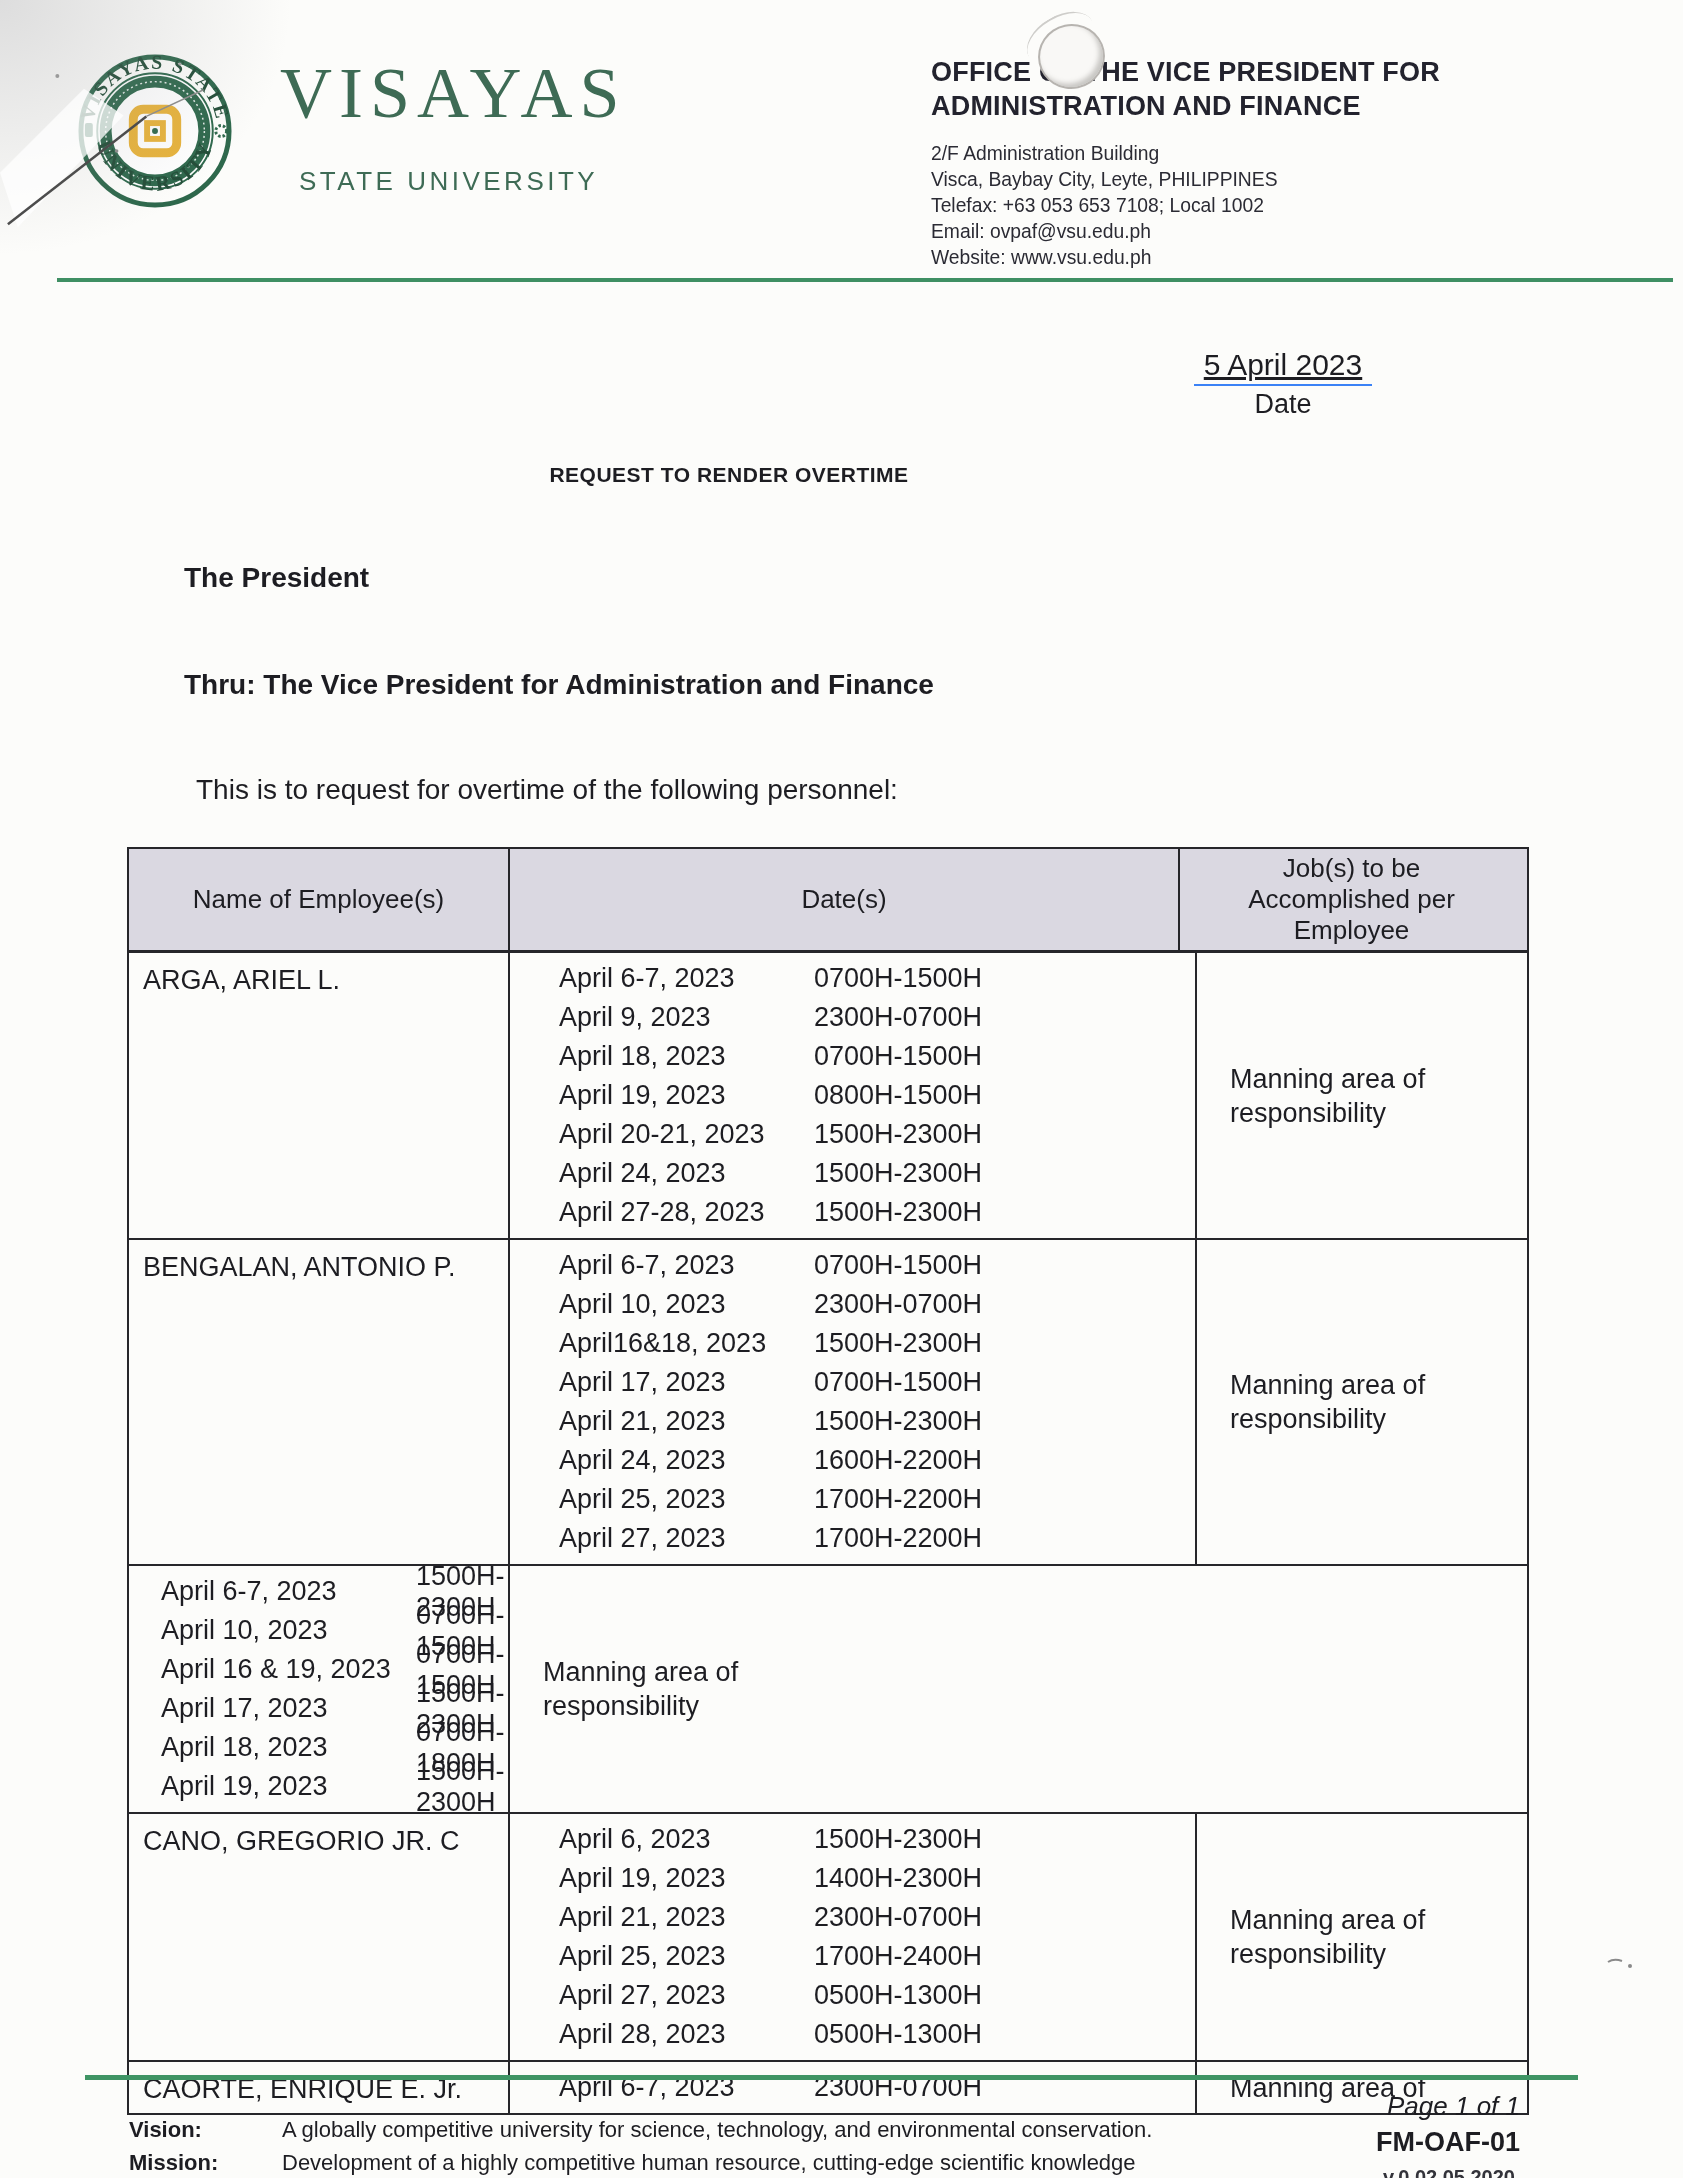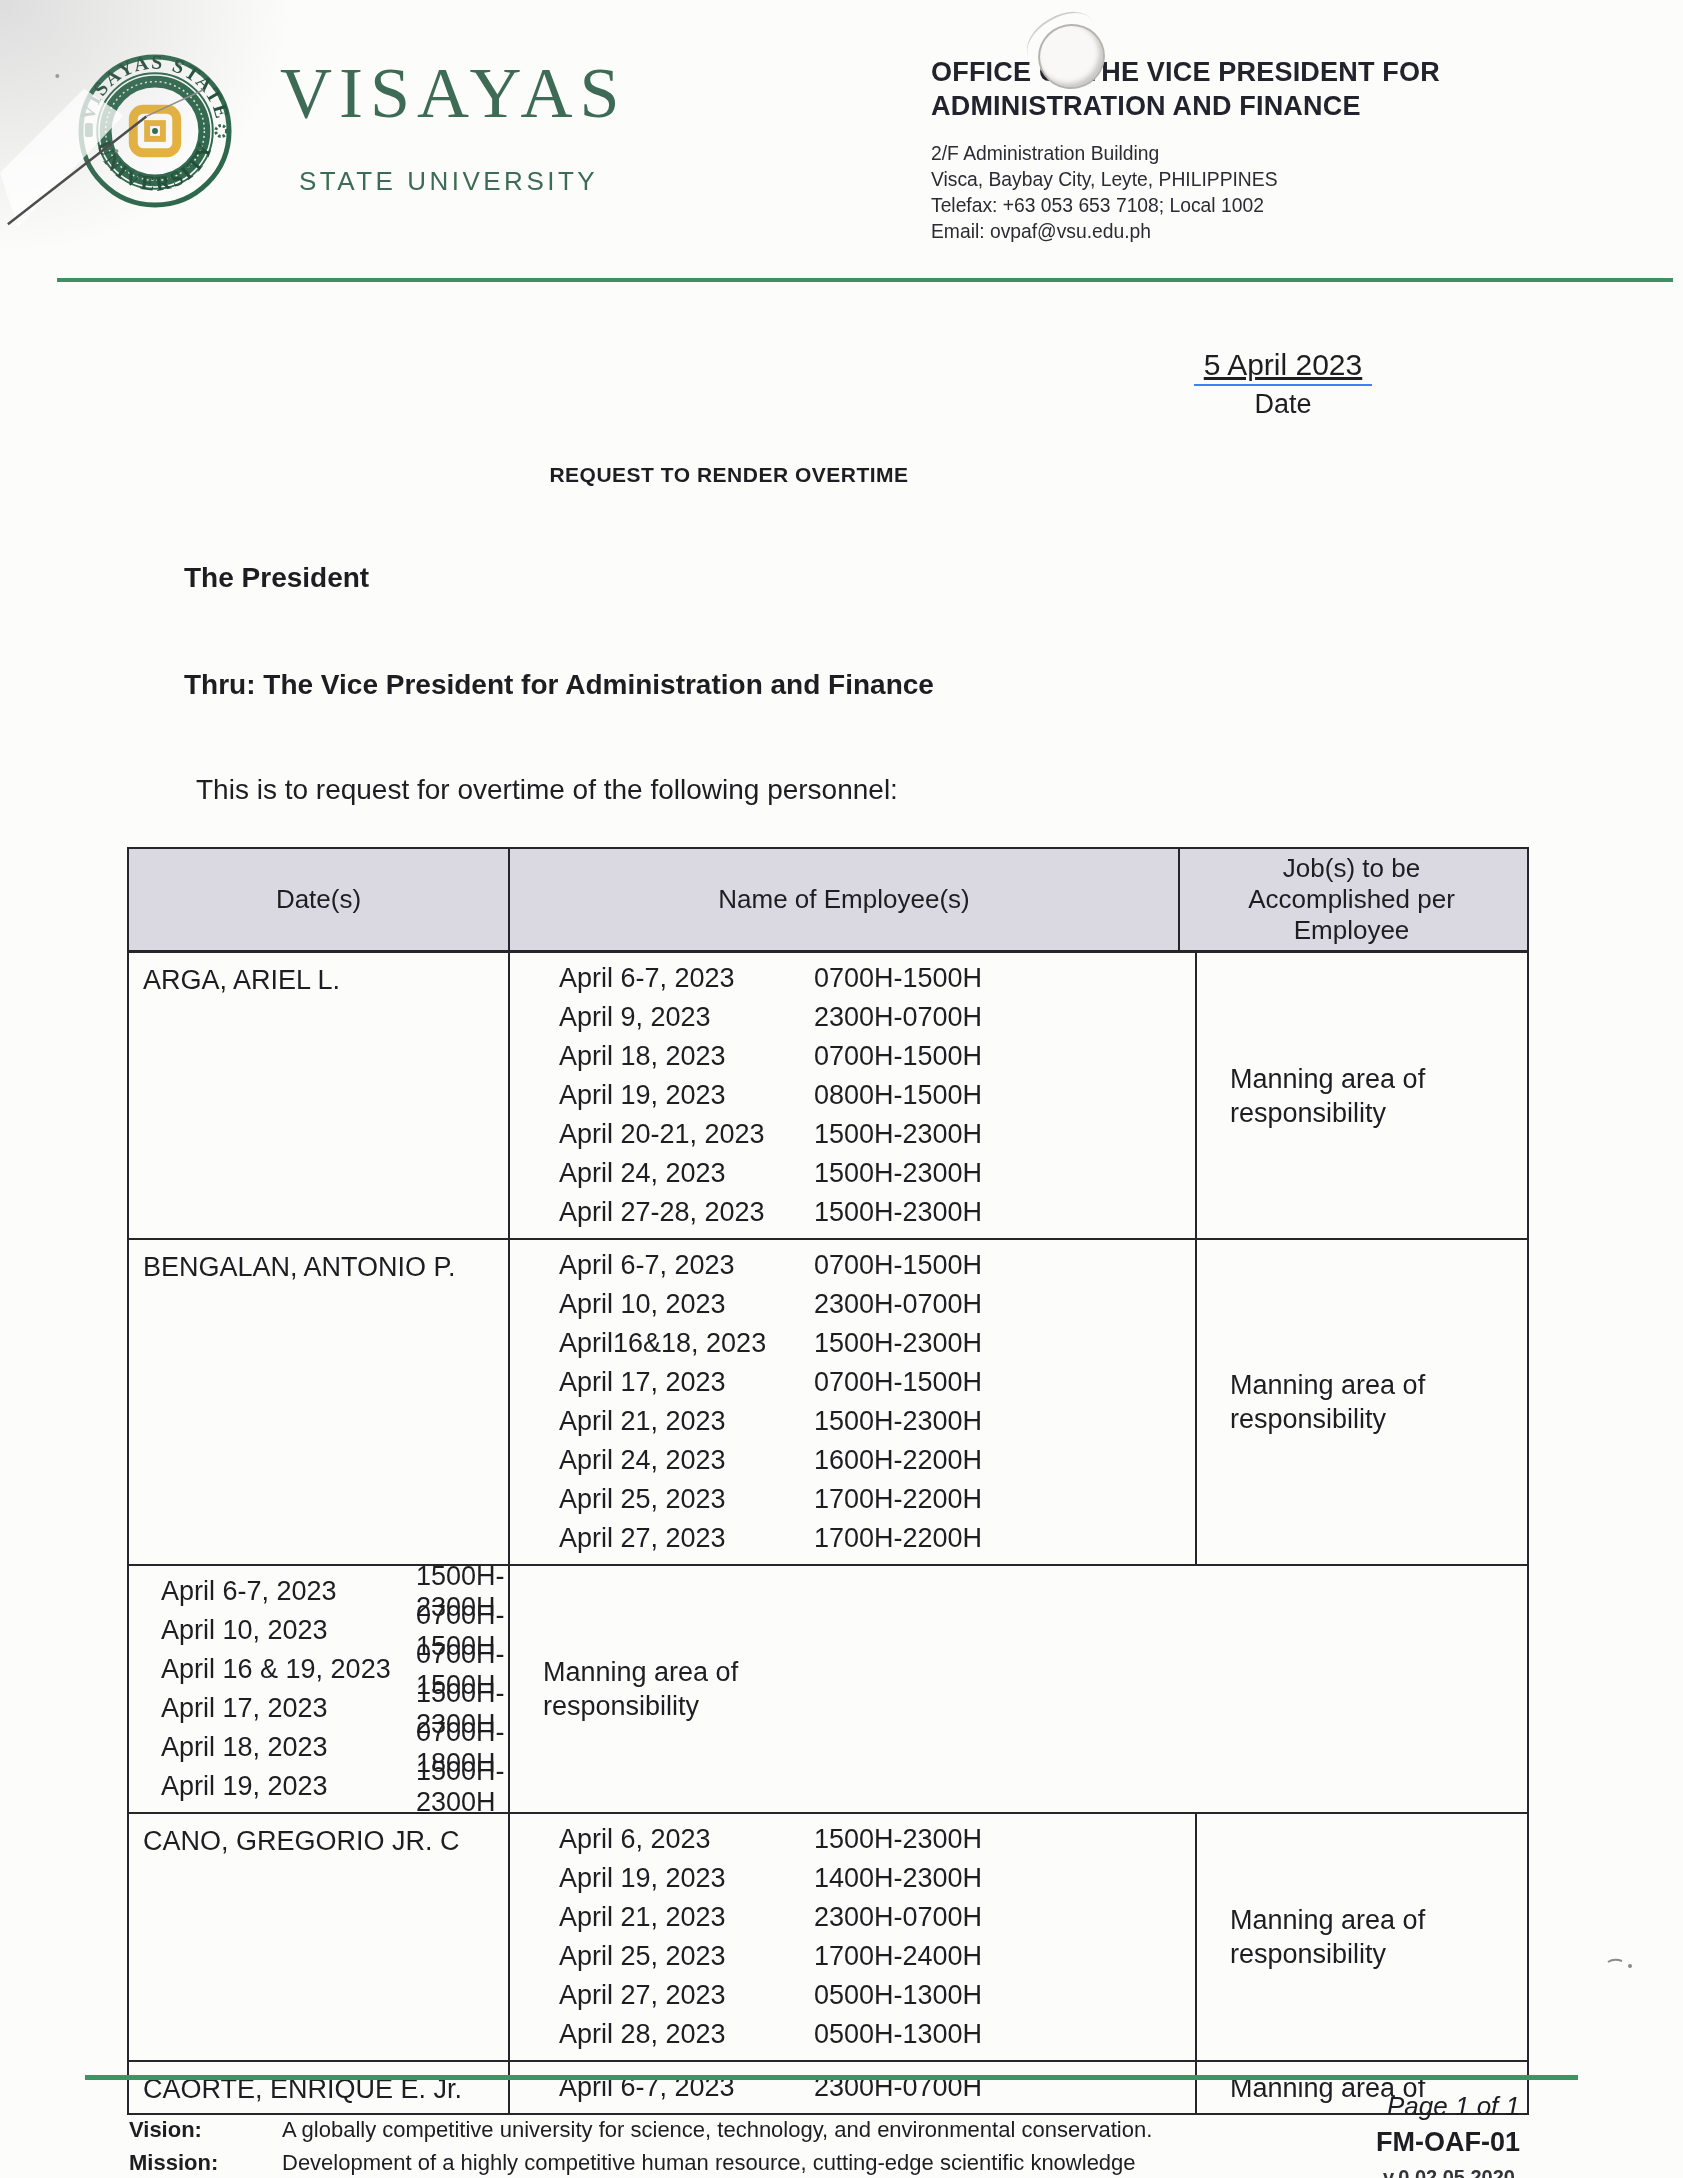--- a/index.html
+++ b/index.html
@@ -112,39 +112,40 @@
   <div class="wordmark2">STATE UNIVERSITY</div>
 
   <div class="office">
     <div class="l1">OFFICE OF THE VICE PRESIDENT FOR</div>
     <div class="l2">ADMINISTRATION AND FINANCE</div>
     <div class="addr">
       <div>2/F Administration Building</div>
       <div>Visca, Baybay City, Leyte, PHILIPPINES</div>
       <div>Telefax: +63 053 653 7108; Local 1002</div>
       <div>Email: ovpaf@vsu.edu.ph</div>
+      <div>Website: www.vsu.edu.ph</div>
     </div>
   </div>
 
   <div class="rule-top"></div>
 
   <div class="date-block">
     <div class="date-value">5 April 2023</div>
     <div class="date-label">Date</div>
   </div>
 
   <div class="doc-title">REQUEST TO RENDER OVERTIME</div>
   <div class="president">The President</div>
   <div class="thru">Thru: The Vice President for Administration and Finance</div>
   <div class="intro">This is to request for overtime of the following personnel:</div>
 
   <div class="ot-table">
     <div class="thead">
+      <div class="th">Name of Employee(s)</div>
       <div class="th">Date(s)</div>
-      <div class="th">Name of Employee(s)</div>
       <div class="th th-job">
         <div class="wrap">Job(s) to be Accomplished per Employee</div>
       </div>
     </div>
     <div id="tbody">
     <div class="trow">
       <div class="td td-name">ARGA, ARIEL L.</div>
       <div class="td td-dates">
             <div class="entry">
               <span class="d">April 6-7, 2023</span>

